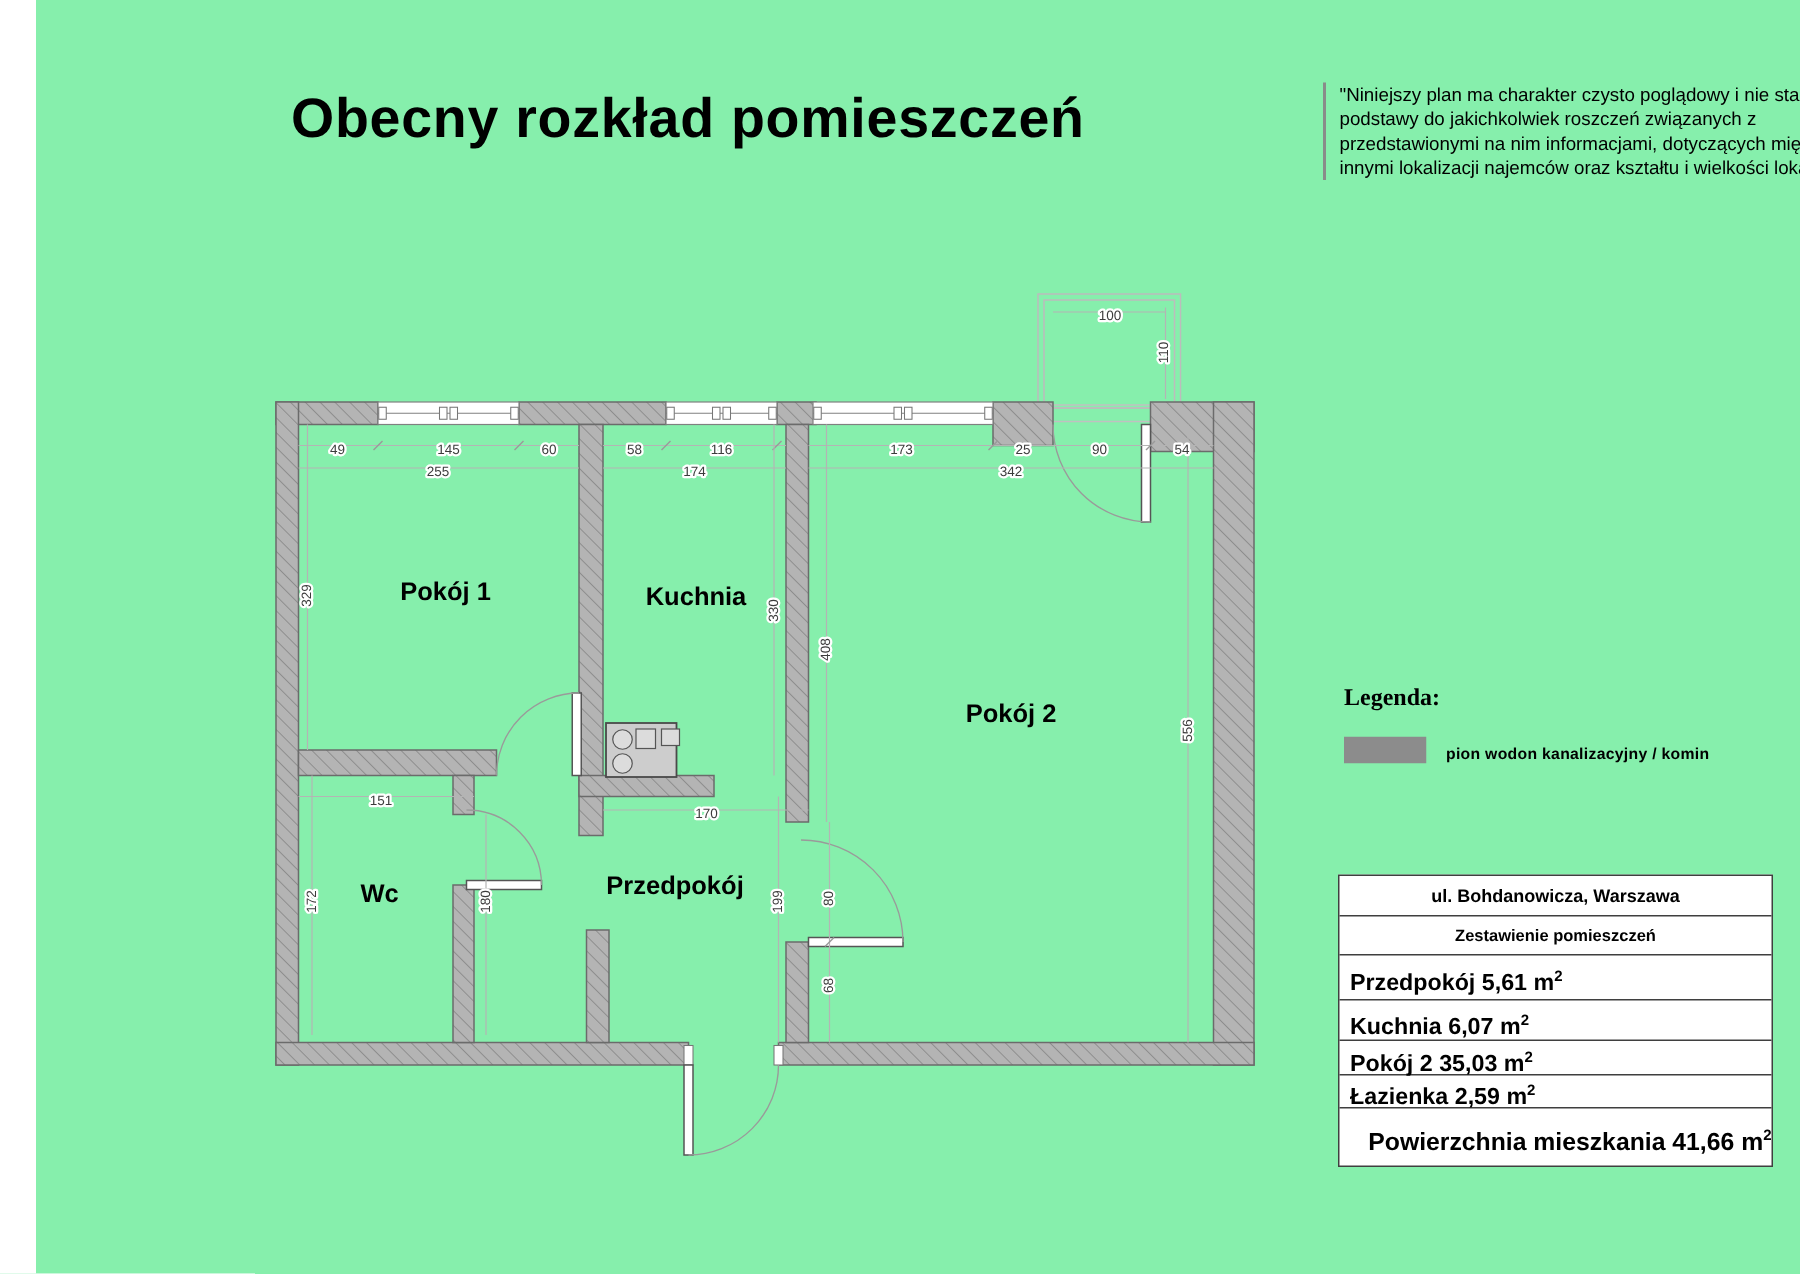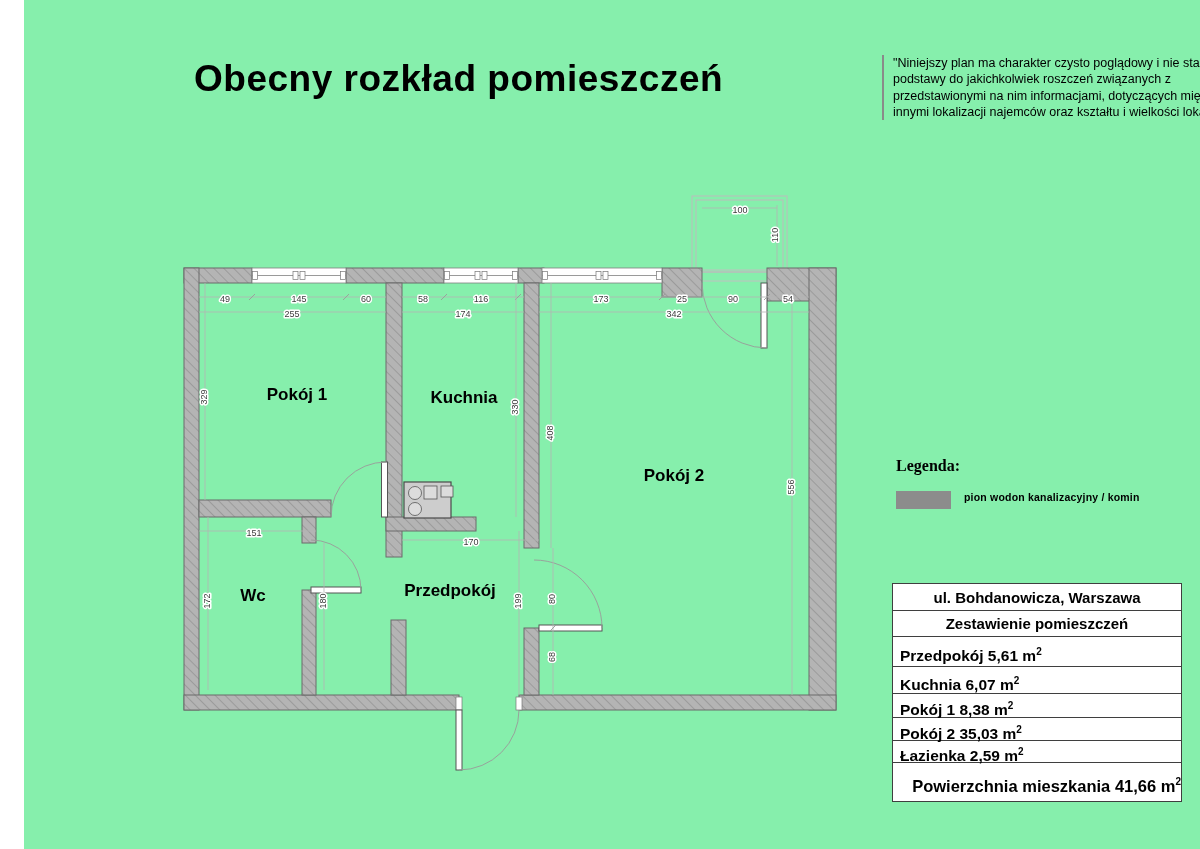--- a/index.html
+++ b/index.html
@@ -2,27 +2,27 @@
 <html><head>
 <meta charset="utf-8">
 <style>
   html,body{margin:0;padding:0;background:#fff;}
   body{font-family:"Liberation Sans",sans-serif;color:#000;}
   #page{position:relative;width:1200px;height:849px;background:#86efac;overflow:hidden;margin-left:24px;}
   #plan-svg{position:absolute;left:0;top:0;}
   .page-title{position:absolute;left:170px;top:58px;font-size:37px;font-weight:bold;letter-spacing:.5px;white-space:nowrap;}
   .disclaimer{position:absolute;left:858px;top:55px;width:334px;border-left:2px solid #8a8a8a;padding-left:9px;font-size:12.5px;line-height:1.3;}
   .legend-heading{position:absolute;left:872px;top:457px;font-size:16px;font-weight:bold;font-family:Liberation Serif, serif;}
-  .legend-row{position:absolute;left:872px;top:491px;display:flex;align-items:flex-start;}
+  .legend-row{position:absolute;left:872px;top:491px;display:flex;align-items:flex-end;}
   .legend-label{margin-left:13px;font-size:10.5px;font-weight:bold;letter-spacing:.2px;}
   .areas-table{position:absolute;left:868px;top:583px;width:288px;border:1px solid #3f3f3f;background:#fff;}
   .areas-table .tr{border-bottom:1px solid #3f3f3f;box-sizing:border-box;}
   .areas-table .tr:last-child{border-bottom:none;text-align:right;}
-  .tr-head{height:27px;line-height:27px;text-align:center;font-weight:bold;font-size:15px;}
-  .tr-sub{height:26px;line-height:26px;text-align:center;font-weight:bold;font-size:15px;}
+  .tr-head{height:27px;line-height:27px;text-align:center;font-weight:bold;font-size:12px;}
+  .tr-sub{height:26px;line-height:26px;text-align:center;font-weight:bold;font-size:11px;}
   .tr-item{height:25px;line-height:25px;text-align:left;font-size:15.5px;padding-left:7px;font-weight:bold;}
   .tr-total{height:38px;line-height:38px;text-align:center;font-weight:bold;font-size:16.5px;}
   sup{font-size:10px;}
   
   .wall{fill:url(#hatch);stroke:#6b6b6b;stroke-width:1;}
   .dimline{stroke:#b4b4b4;stroke-width:.8;fill:none;}
   .tick{stroke:#9a9a9a;stroke-width:.9;}
   .dim{font-size:9px;fill:#3c3c3c;stroke:#fff;stroke-width:3px;paint-order:stroke;stroke-linejoin:round;}
   .room{font-size:17px;font-weight:bold;fill:#000;}
   .winframe{fill:#fff;stroke:#808080;stroke-width:.8;}
@@ -209,19 +209,18 @@
         <rect width="55" height="18" fill="#8c8c8c"></rect>
       </svg>
     <span class="legend-label">pion wodon kanalizacyjny / komin</span>
   </div>
 
   <div class="areas-table">
     <div class="tr tr-head">ul. Bohdanowicza, Warszawa</div>
     <div class="tr tr-sub">Zestawienie pomieszczeń</div>
     <div class="tr tr-item" style="height:30px;line-height:30px;"><span>Przedpokój</span> <span>5,61</span> <span>m</span><sup>2</sup></div>
     <div class="tr tr-item" style="height:27px;line-height:27px;"><span>Kuchnia</span> <span>6,07</span> <span>m</span><sup>2</sup></div>
-    <div class="tr tr-item" style="height:24px;line-height:24px;"><span>Pokój 1</span> <span>8,38</span> <span>m</span><sup>2</sup></div>
     <div class="tr tr-item" style="height:23px;line-height:23px;"><span>Pokój 2</span> <span>35,03</span> <span>m</span><sup>2</sup></div>
     <div class="tr tr-item" style="height:22px;line-height:22px;"><span>Łazienka</span> <span>2,59</span> <span>m</span><sup>2</sup></div>
     <div class="tr tr-total"><span>Powierzchnia mieszkania</span> <span>41,66</span> <span>m</span><sup>2</sup></div>
   </div>
 
 </div>
 
 </body></html>

